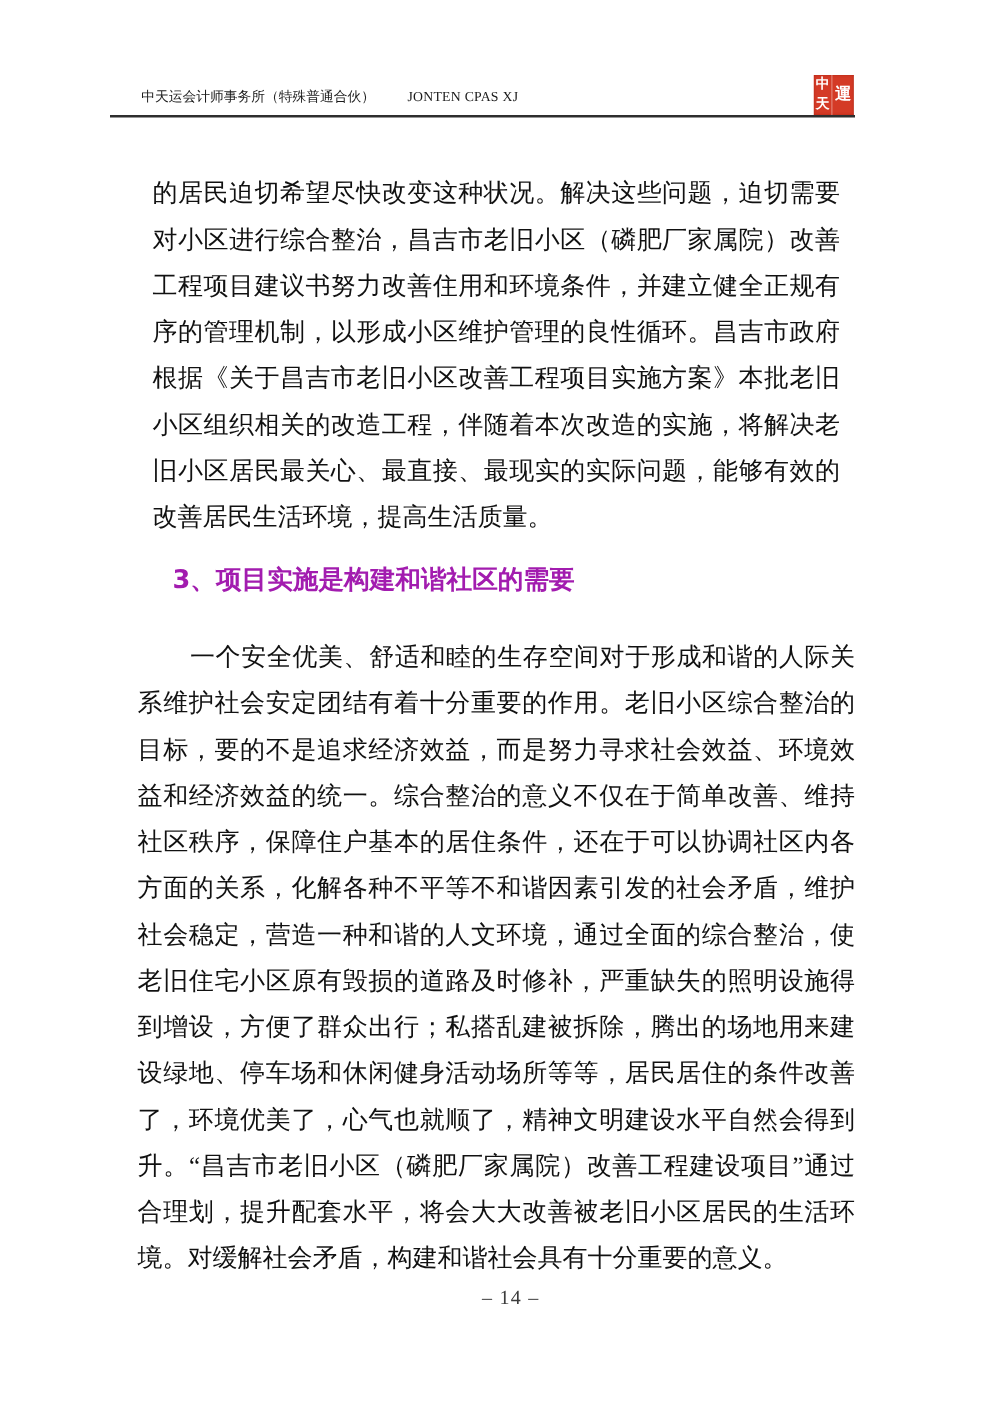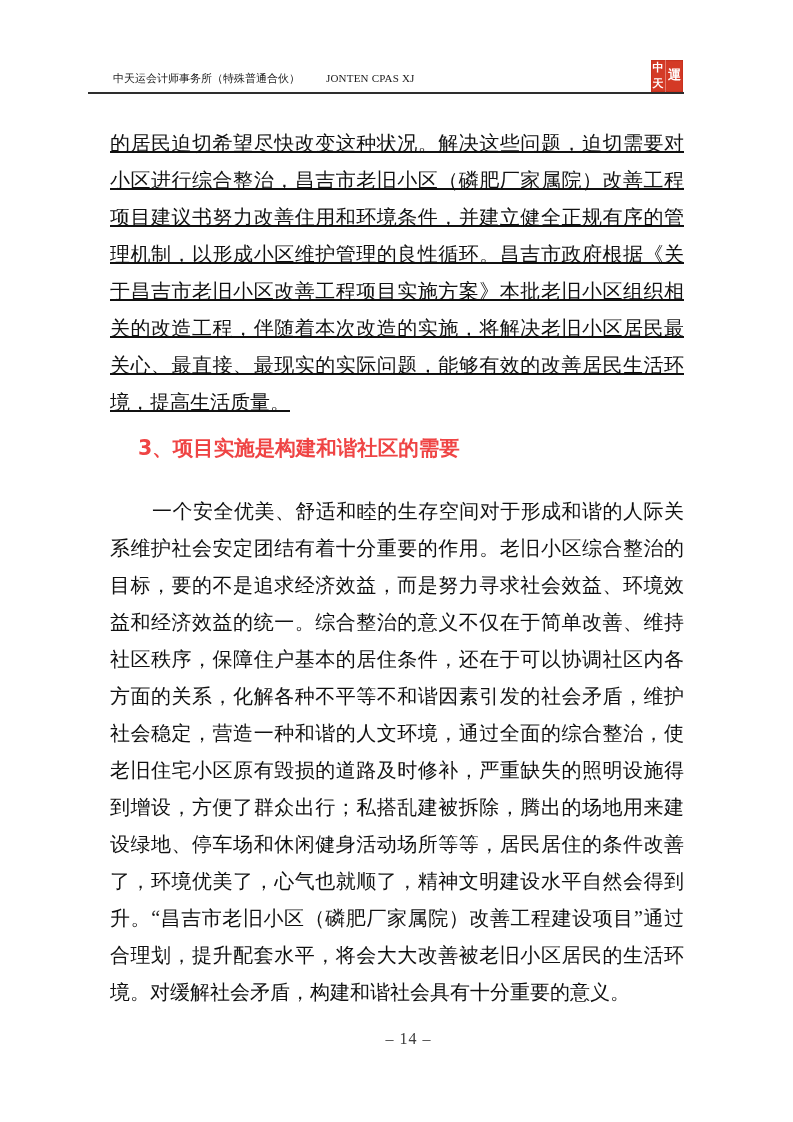--- a/index.html
+++ b/index.html
@@ -65,32 +65,31 @@
     left: 110px;
     top: 125px;
     width: 574px;
     font-size: 20px;
     line-height: 37px;
     text-align: justify;
     text-justify: inter-ideograph;
     word-break: break-all;
   }
   .para-continued {
-    margin: 0;
+    margin: 12px;
     text-indent: 0;
-    text-decoration: underline;
   }
   .section-heading {
     margin: 9px 0 26px 0;
     text-indent: 28px;
     font-family: "DejaVu Sans", "Liberation Sans", sans-serif;
     font-size: 20.5px;
     font-weight: bold;
     line-height: 37px;
-    color: #ef4444;
+    color: #a21caf;
   }
   .para-main {
     margin: 0;
     text-indent: 42px;
   }
 
   
   .doc-footer {
     position: absolute;
     left: 12px;

